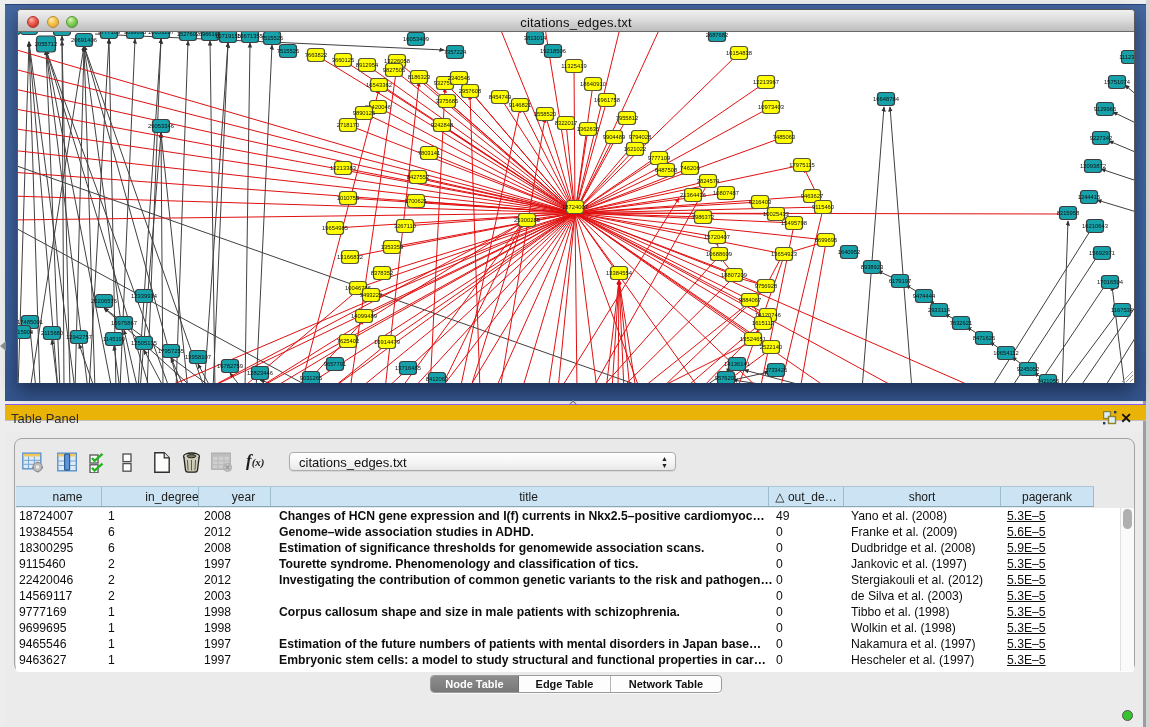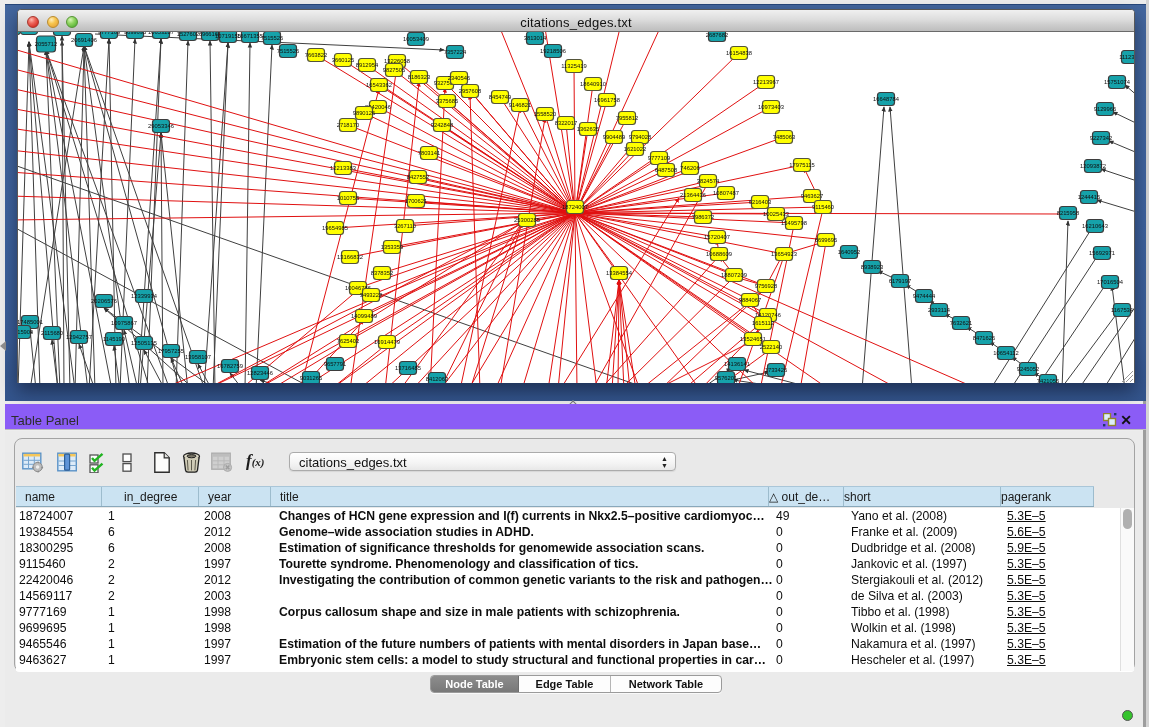--- a/index.html
+++ b/index.html
@@ -20,22 +20,22 @@
   border-bottom:1px solid #6a6a6a; border-radius:3px 3px 0 0; }
 #titlebar .title { position:absolute; left:0; right:0; top:5px; text-align:center;
   font-size:13px; color:#111; font-weight:500; letter-spacing:0.2px; }
 .tl { position:absolute; top:6px; width:12px; height:12px; border-radius:50%; }
 #tl-r { left:9px; background:radial-gradient(circle at 35% 28%,#ffb9ae 0%,#ee6a5f 35%,#d8352a 75%,#b42b22 100%); border:0.5px solid #a8352c;}
 #tl-y { left:29px; background:radial-gradient(circle at 35% 28%,#ffeebc 0%,#f7c64f 40%,#e8a63a 80%,#c98e2f 100%); border:0.5px solid #b98b2e;}
 #tl-g { left:48px; background:radial-gradient(circle at 35% 28%,#d7f6b9 0%,#8ed45f 40%,#59b33a 80%,#4d9a33 100%); border:0.5px solid #559434;}
 #canvas { position:absolute; left:0px; top:22px; width:1116px; height:351px; background:#ffffff; overflow:hidden; }
 
 
-#tpbar { position:absolute; left:5px; top:404px; width:1141px; height:26px;
-  background:#8b5cf6; border-top:3px solid #8b5cf6; border-bottom:1px solid #bdbdbd; }
+#tpbar { position:absolute; left:5px; top:404px; width:1141px; height:17px;
+  background:#eab308; border-top:1px solid #8b5cf6; border-bottom:1px solid #bdbdbd; }
 #tpbar .txt { position:absolute; left:6px; top:6px; font-size:13px; color:#2d2d2d; }
 #floatico { position:absolute; left:1098px; top:6px; width:14px; height:14px; }
 #closeico { position:absolute; left:1114px; top:5px; width:14px; height:16px; font-size:14px;
   font-weight:bold; color:#111; line-height:16px; text-align:center;}
 #panelbody { position:absolute; left:5px; top:431px; width:1138px; height:296px; background:#ebebeb; }
 #container { position:absolute; left:14px; top:438px; width:1121px; height:234px;
   border:1px solid #a3a3a3; border-radius:8px; background:#e9e9e9; }
 
 
 #toolbar { position:absolute; left:0; top:0; width:100%; height:46px; }
@@ -43,21 +43,21 @@
 #combo { position:absolute; left:274px; top:13px; width:387px; height:19px;
   border:1px solid #ababab; border-radius:4px;
   background:linear-gradient(180deg,#ffffff 0%,#f4f4f4 60%,#e8e8e8 100%);
   box-shadow:0 1px 1px rgba(0,0,0,0.08); }
 #combo .ctext { position:absolute; left:9px; top:2px; font-size:13px; color:#111; }
 #combo .arrows { position:absolute; right:7px; top:2px; font-size:7px; color:#222; line-height:7px; }
 
 
 #thead { position:absolute; left:1px; top:47px; height:21px; width:1078px;
   background:#cbe3f2; border-top:1px solid #aac6d8; border-bottom:1px solid #89a8ba; }
-.th { position:absolute; top:0; height:100%; font-size:12px; color:#1a1a1a; text-align:left;
+.th { position:absolute; top:0; height:100%; font-size:12px; color:#1a1a1a; text-align:center;
   border-right:1px solid #9dbccd; padding-top:3px; }
 #tbody { position:absolute; left:1px; top:69px; width:1104px; height:163px; background:#fff; }
 #tbodybg { position:absolute; left:1px; top:69px; width:1118px; height:164px; background:#fff; border-radius:0 0 3px 3px;}
 .tr { position:relative; height:16px; font-size:12.2px; color:#0d0d0d; white-space:nowrap; }
 .tr span { position:absolute; top:1px; }
 .c0 { left:3px; } .c1 { left:92px; } .c2 { left:188px; } .c3 { left:263px;font-weight:bold; }
 .c4 { left:760px; } .c5 { left:835px; } .c6 { left:991px;text-decoration:underline; }
 
 #sbar { position:absolute; left:1105px; top:69px; width:14px; height:163px; background:#fafafa; border-left:1px solid #e0e0e0;}
 #sthumb { position:absolute; left:2px; top:1px; width:9px; height:20px; background:#b0b0b0; border-radius:5px; }

